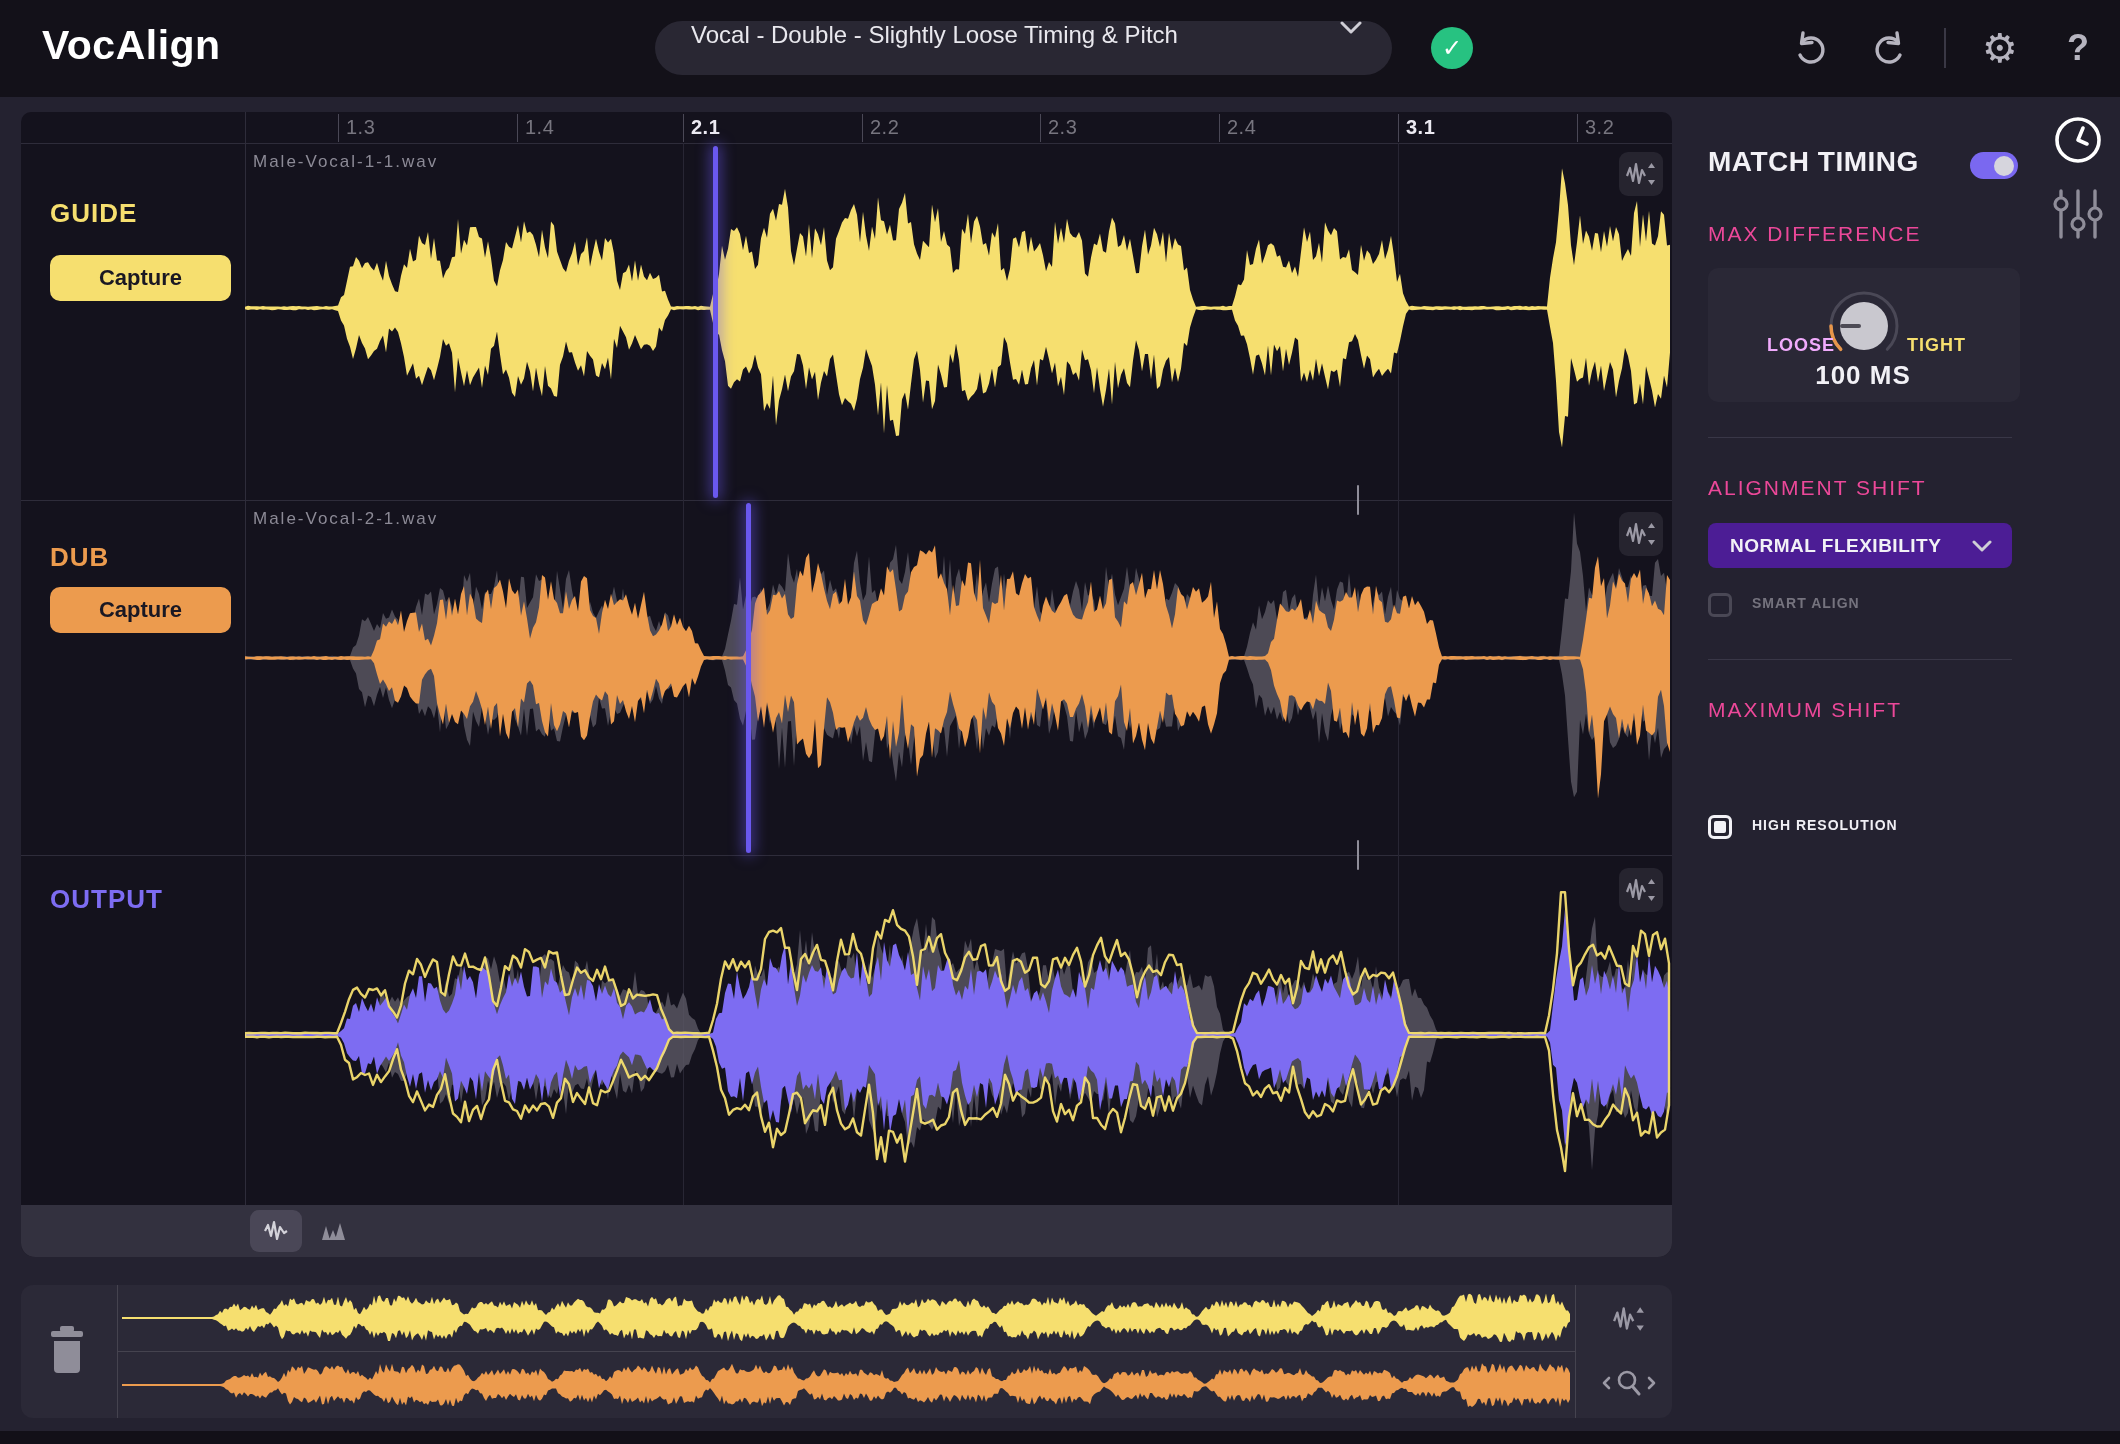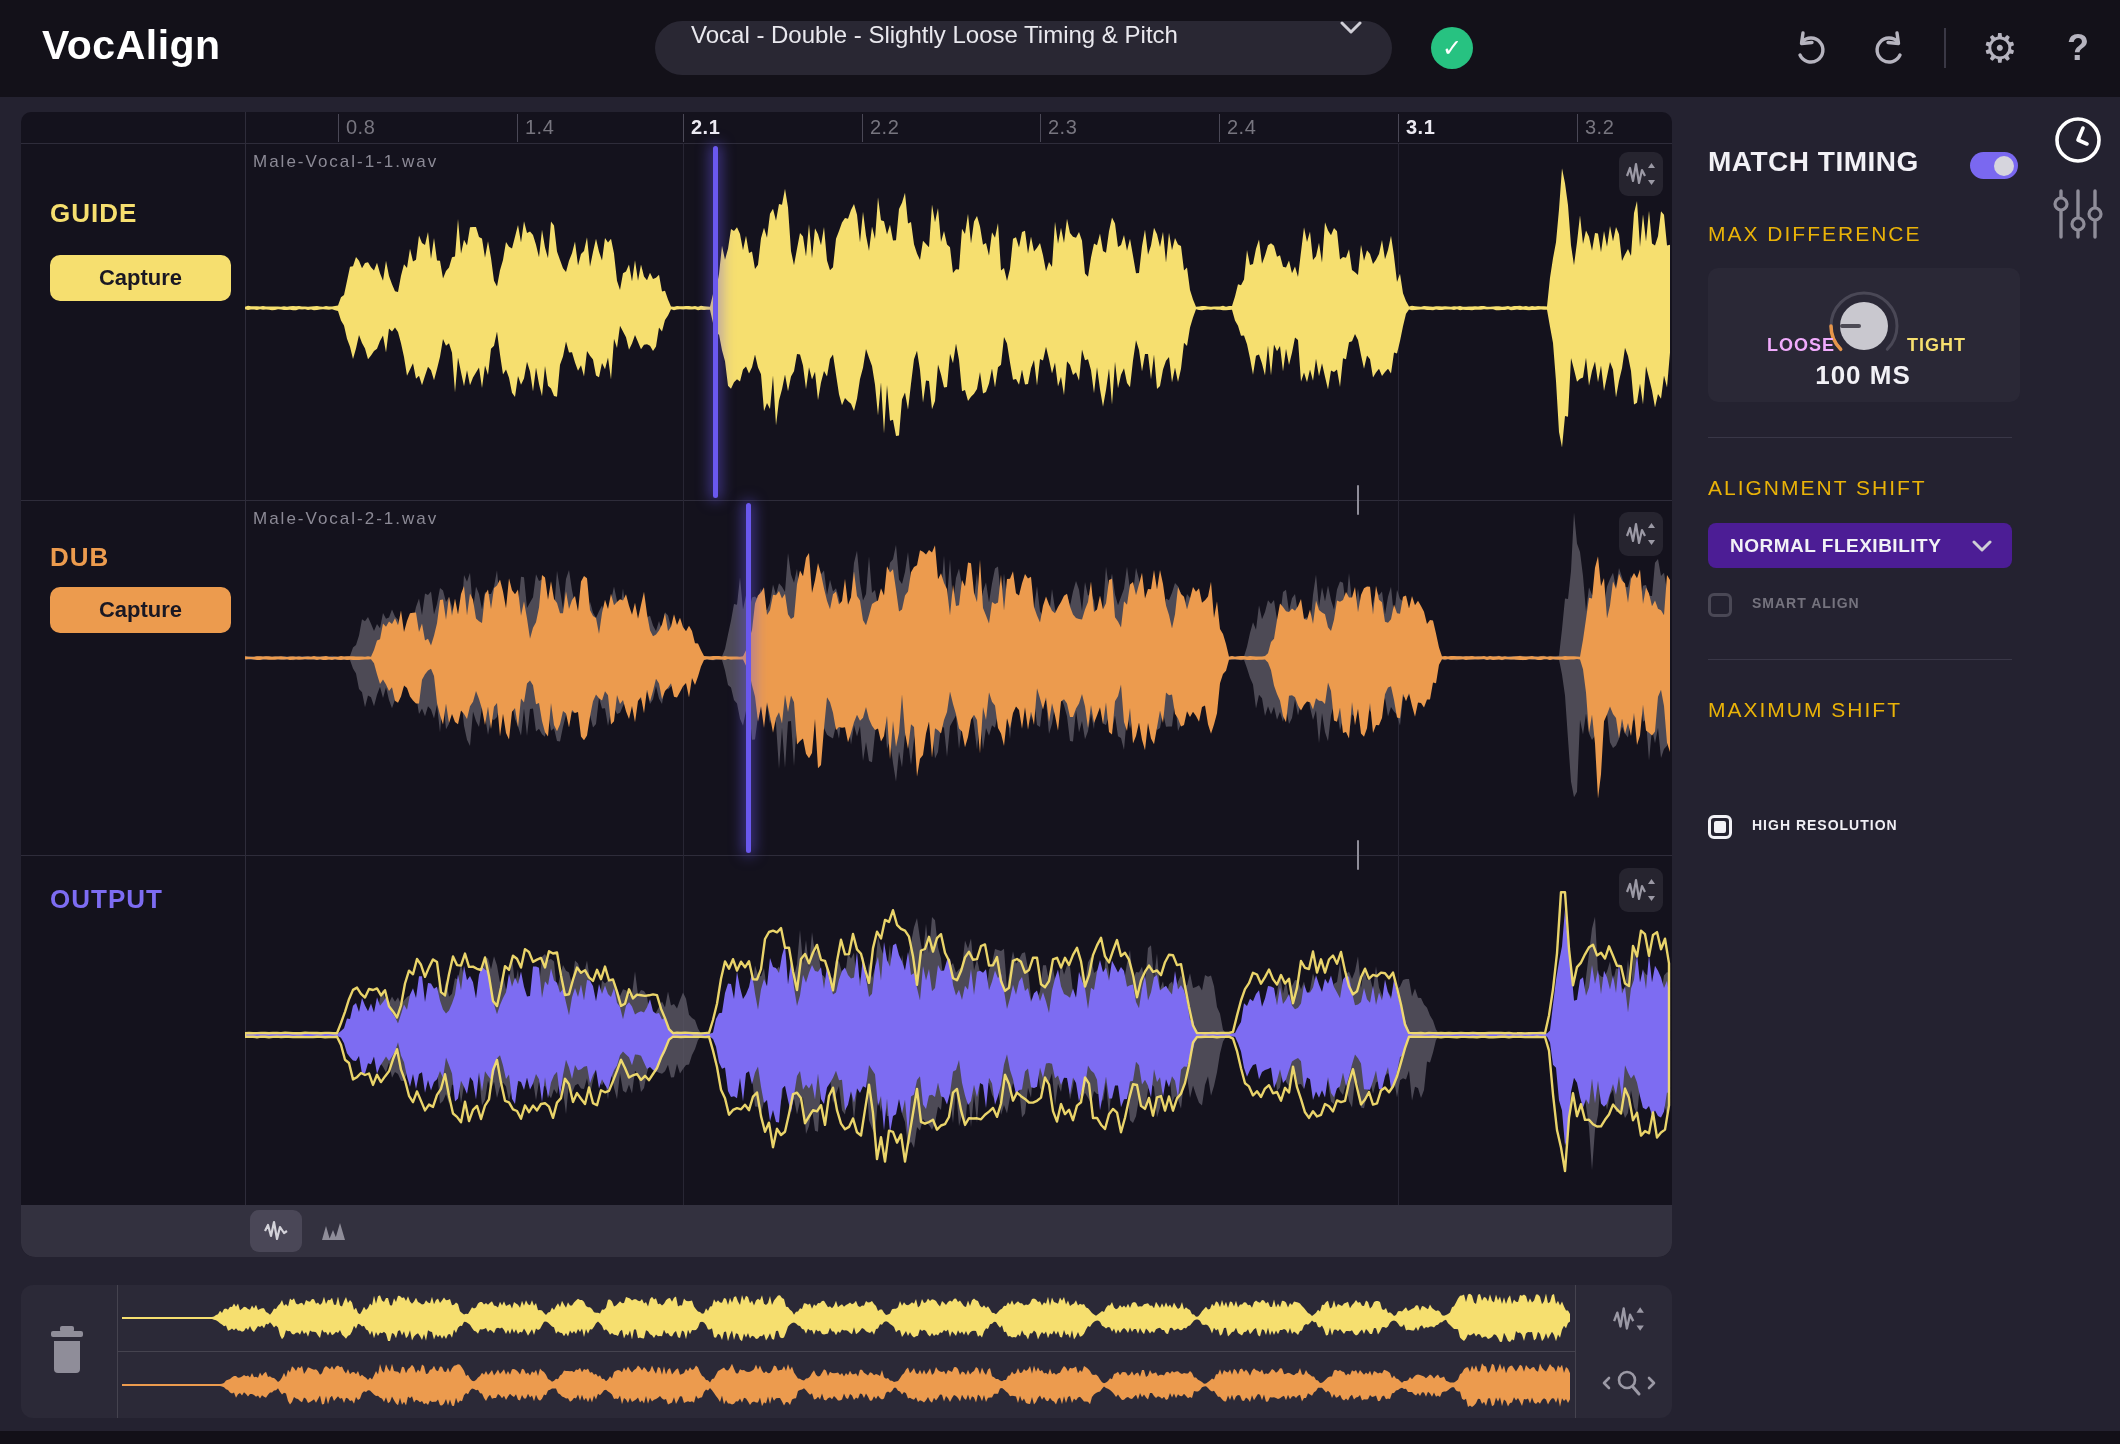--- a/index.html
+++ b/index.html
@@ -33,21 +33,21 @@
   .file-label{left:232px;font-size:17px;color:#8c8a96;letter-spacing:2px;}
   .wave-holder{overflow:hidden;}
   .marker{position:absolute;width:5px;border-radius:3px;background:#6a58ee;
           box-shadow:0 0 14px 3px rgba(106,88,238,.55);}
   .trk-iconbtn{width:44px;height:44px;border-radius:9px;background:#26242f;display:flex;align-items:center;
                justify-content:center;cursor:pointer;}
   .panel-toolbar{left:0;top:1093px;width:1651px;height:52px;background:#33313f;border-radius:0 0 14px 14px;}
   .tool-btn{position:absolute;display:flex;align-items:center;justify-content:center;cursor:pointer;}
   .tool-btn.sel{background:#4a4757;border-radius:9px;}
   
-  .side-label{font-size:21px;color:#eab308;letter-spacing:2px;}
+  .side-label{font-size:21px;color:#ec4899;letter-spacing:2px;}
   .side-title{left:1708px;top:146px;font-size:28px;font-weight:bold;color:#f2f1f6;letter-spacing:.5px;}
   .toggle{left:1970px;top:152px;width:48px;height:27px;border-radius:14px;background:#7a68f0;cursor:pointer;}
   .toggle .knob{position:absolute;right:4px;top:3.5px;width:20px;height:20px;border-radius:50%;background:#d6d5dd;}
   .knob-panel{left:1708px;top:268px;width:312px;height:134px;background:#2a2836;border-radius:10px;}
   .knob-side{position:absolute;top:67px;font-size:18px;font-weight:bold;letter-spacing:1px;}
   .knob-value{position:absolute;left:71px;top:92px;width:168px;text-align:center;font-size:26px;font-weight:bold;color:#f2f1f6;letter-spacing:1px;}
   .divider-h{left:1708px;width:304px;height:1px;background:#393747;}
   .dropdown{left:1708px;width:304px;height:45px;background:#4c1d95;border-radius:8px;display:flex;align-items:center;
             justify-content:space-between;padding:0 20px 0 22px;box-sizing:border-box;cursor:pointer;}
   .dd-label{font-size:19px;font-weight:bold;color:#f2f1f6;letter-spacing:.5px;}
@@ -103,21 +103,21 @@
     </div>
     <div class="abs tbicon" style="left:2052px;">
       <span class="glyph" style="font-size:36px;font-weight:bold;">?</span>
     </div>
   </div>
 
   <div class="abs tracks-panel">
 
     <div class="abs ruler">
         <div class="tick-line" style="left: 317px;"></div>
-        <div class="tick-label" style="left: 325px;">0.8</div>
+        <div class="tick-label" style="left: 325px;">1.3</div>
         <div class="tick-line" style="left: 496px;"></div>
         <div class="tick-label" style="left: 504px;">1.4</div>
         <div class="tick-line" style="left: 662px;"></div>
         <div class="tick-label major" style="left: 670px;">2.1</div>
         <div class="tick-line" style="left: 841px;"></div>
         <div class="tick-label" style="left: 849px;">2.2</div>
         <div class="tick-line" style="left: 1019px;"></div>
         <div class="tick-label" style="left: 1027px;">2.3</div>
         <div class="tick-line" style="left: 1198px;"></div>
         <div class="tick-label" style="left: 1206px;">2.4</div>

